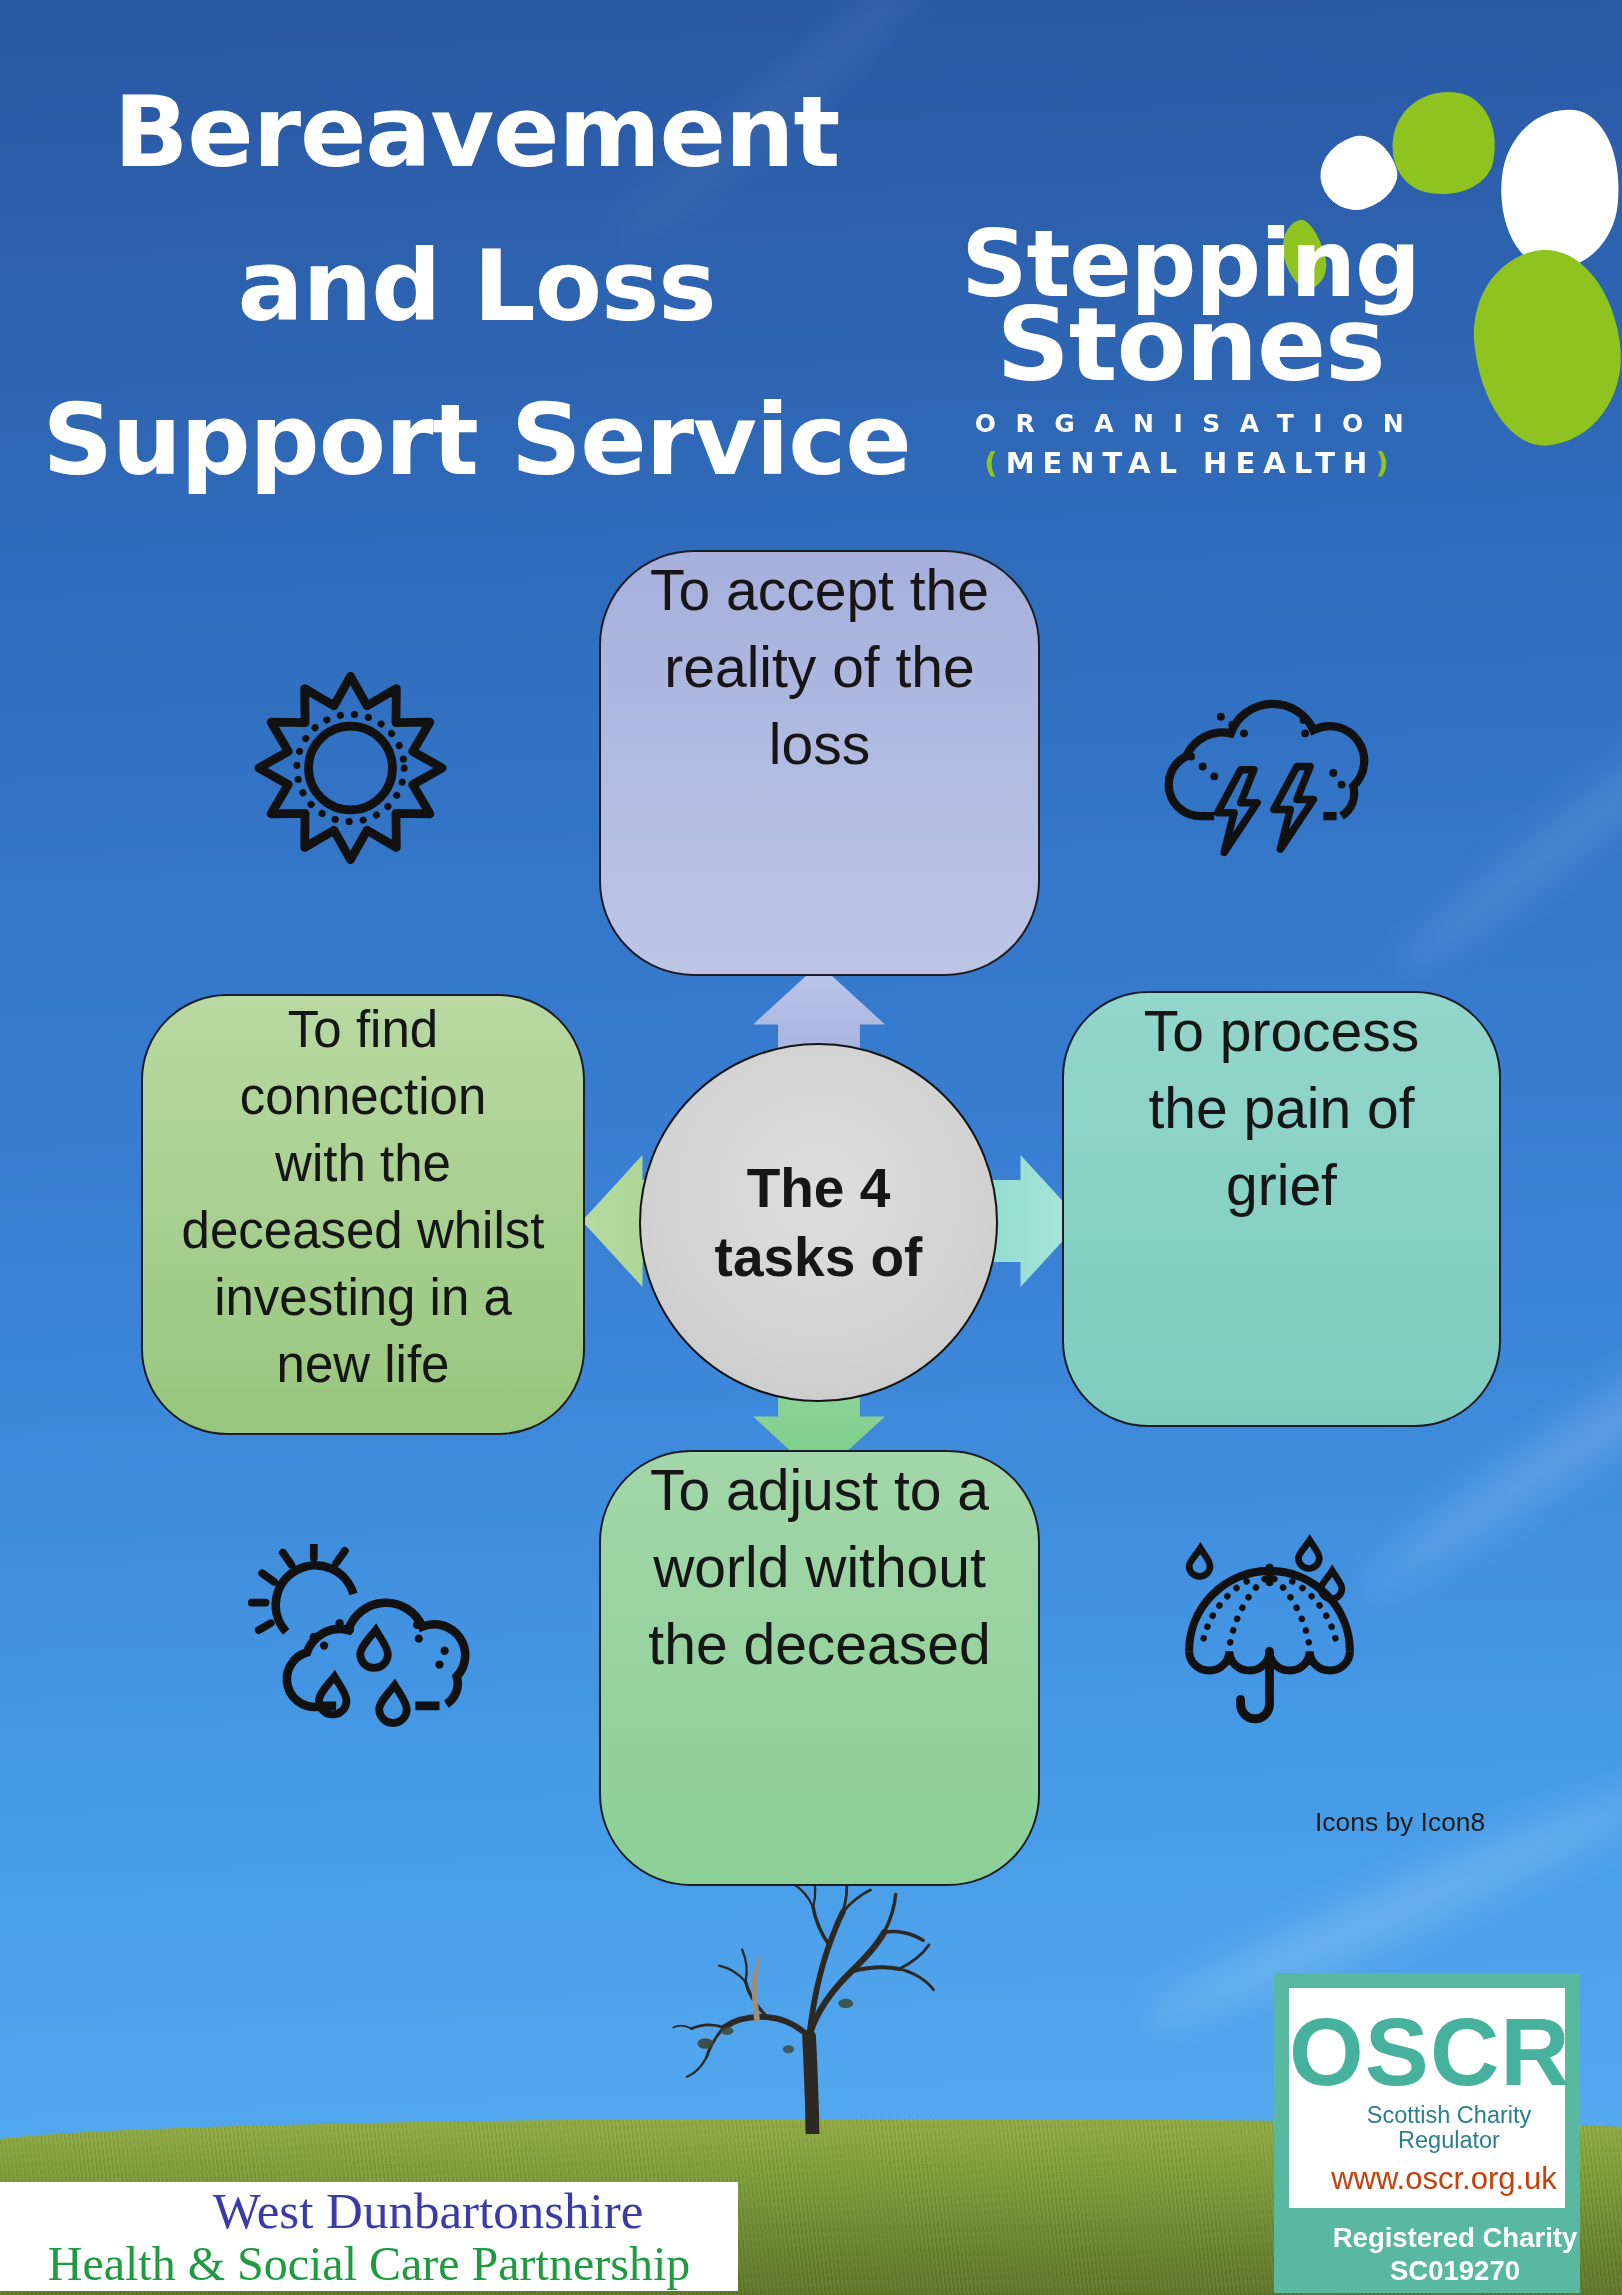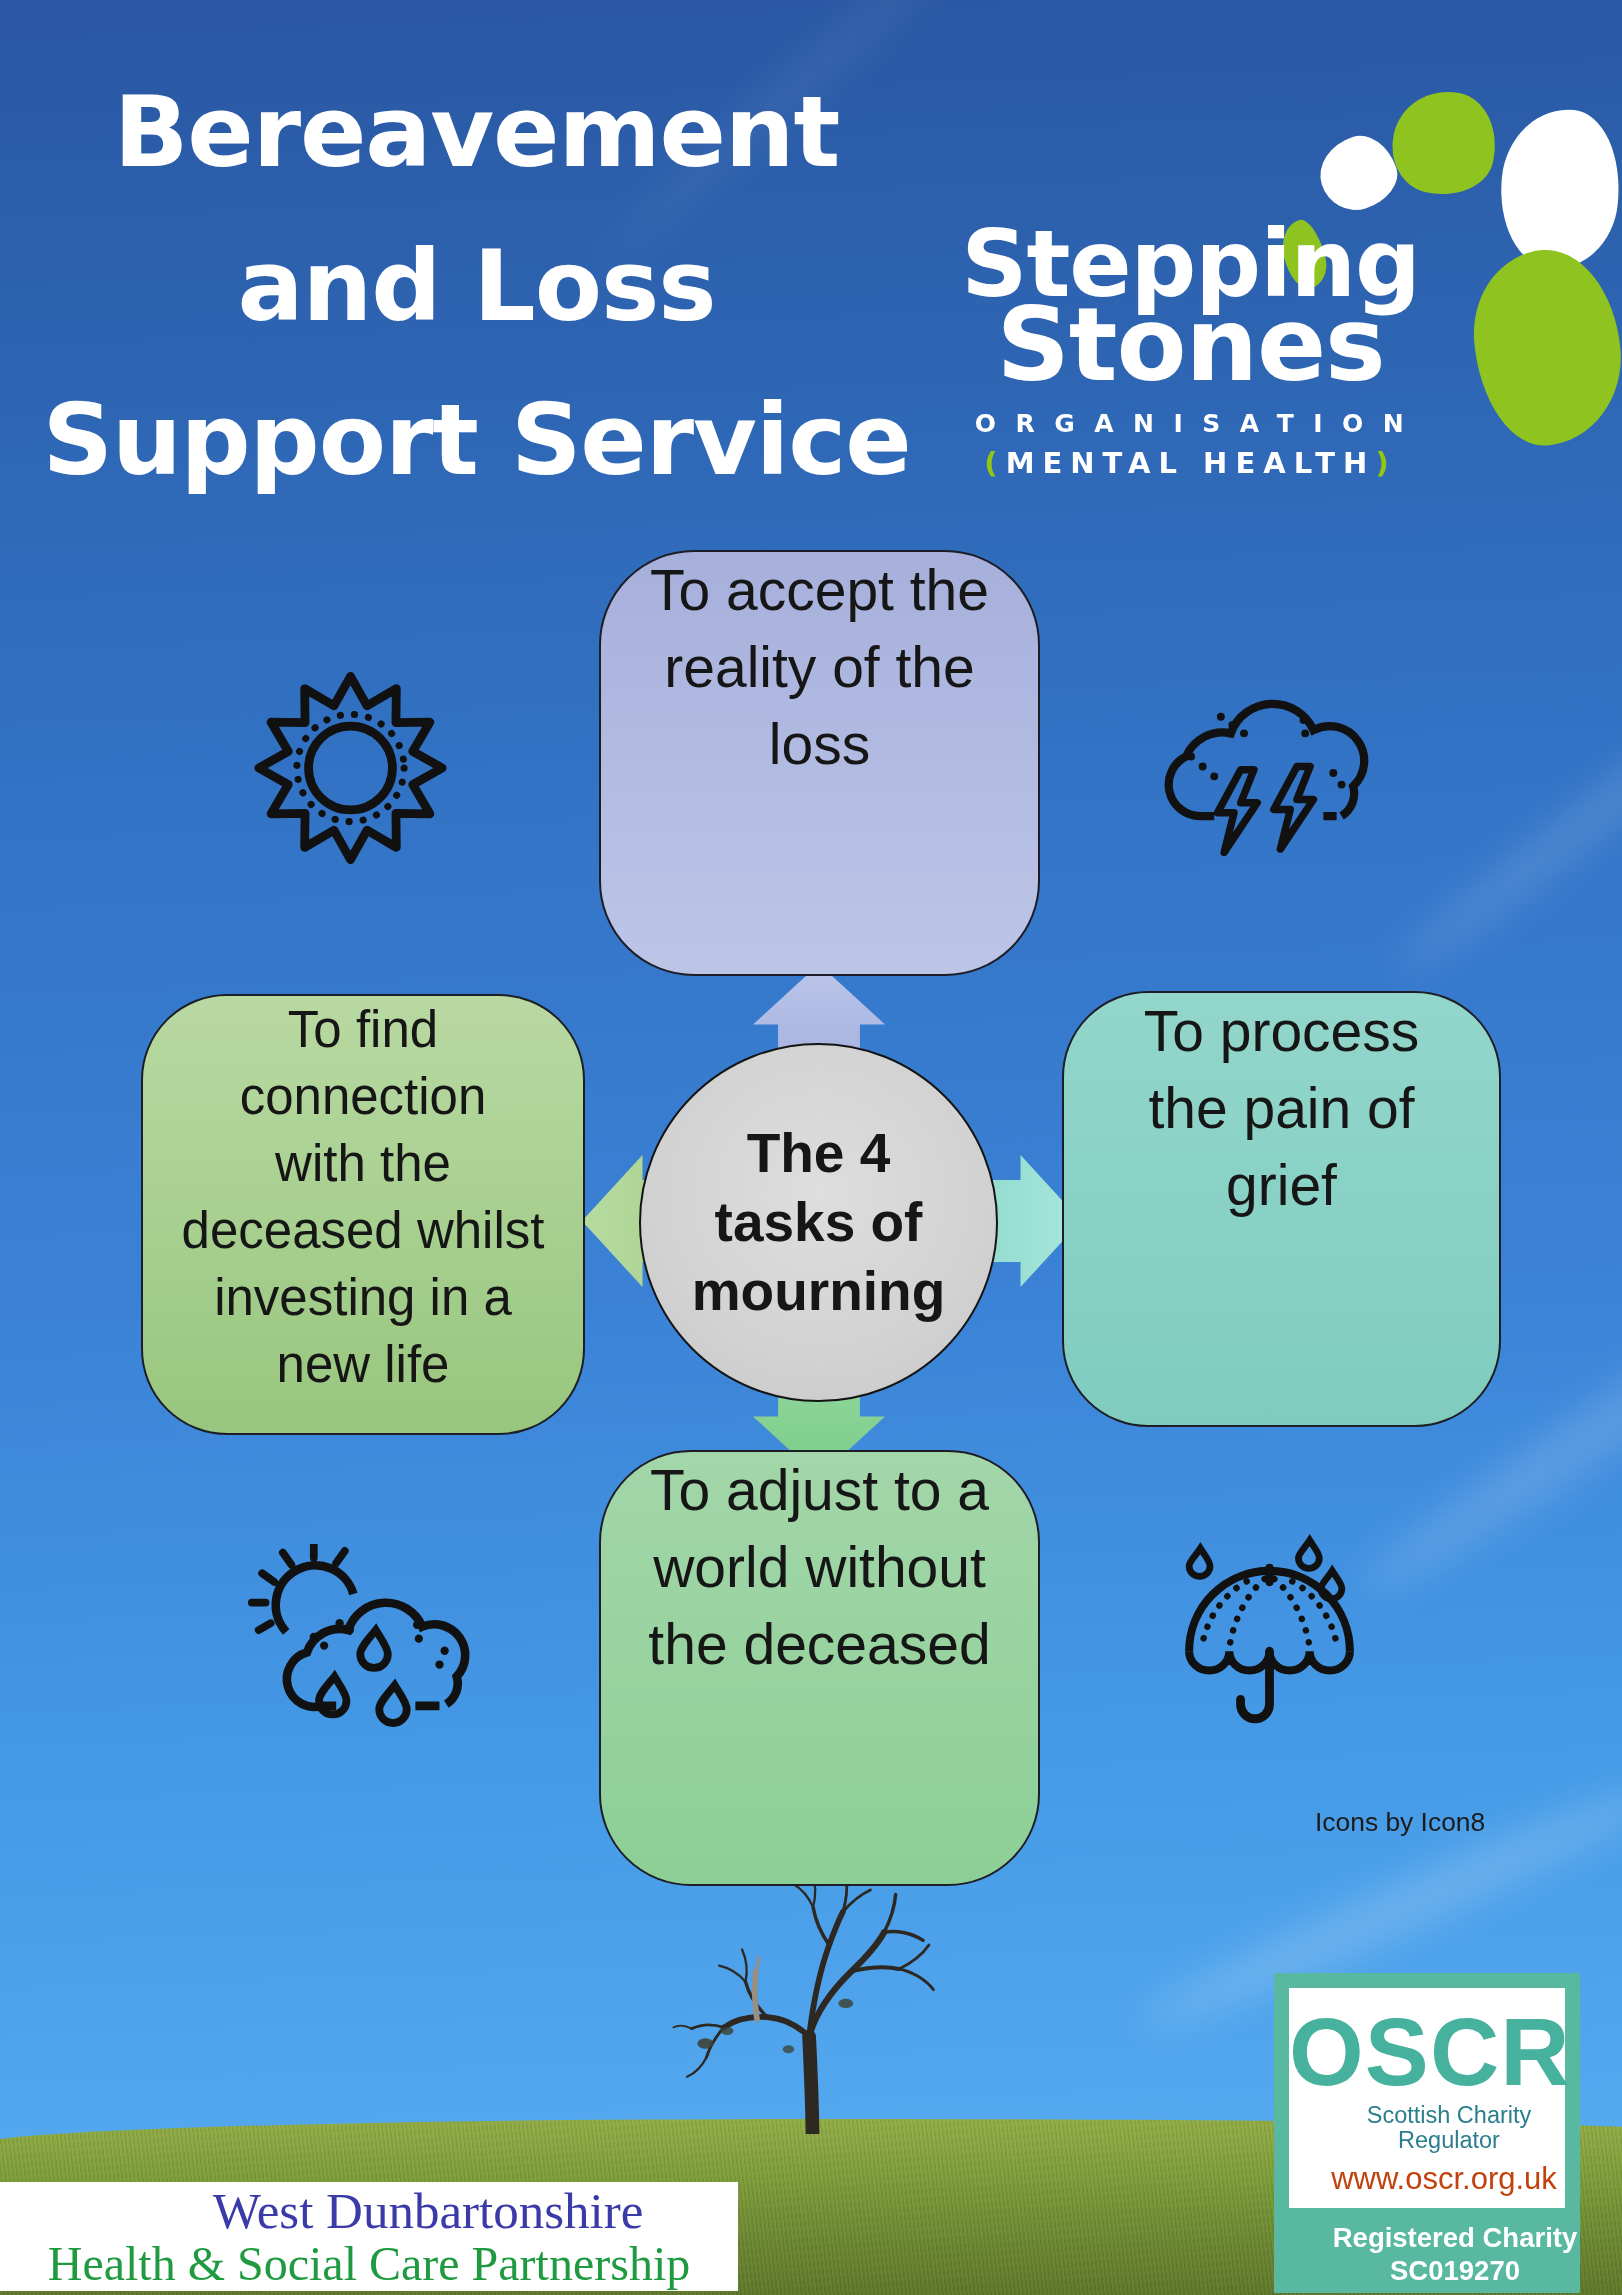--- a/index.html
+++ b/index.html
@@ -171,21 +171,20 @@
   </div>
   <div class="box box-bottom">
     <div>To adjust to a</div>
     <div>world without</div>
     <div>the deceased</div>
   </div>
 
   <div class="hub">
     <div>The 4</div>
     <div>tasks of</div>
-    <div>mourning</div>
   </div>
 
   <div class="wicon icon-sun">
     <svg viewBox="0 0 100 100" fill="none" stroke="#111111">
       <path stroke-width="4.5" stroke-linejoin="round" d="M50,3 L41.5,18.1 L26.5,9.3 L26.7,26.7 L9.3,26.5 L18.1,41.5 L3,50 L18.1,58.5 L9.3,73.5 L26.7,73.3 L26.5,90.7 L41.5,81.9 L50,97 L58.5,81.9 L73.5,90.7 L73.3,73.3 L90.7,73.5 L81.9,58.5 L97,50 L81.9,41.5 L90.7,26.5 L73.3,26.7 L73.5,9.3 L58.5,18.1 Z"></path>
       <circle cx="50" cy="50" r="21.5" stroke-width="4.5"></circle>
       <circle cx="50" cy="50" r="27.5" stroke-width="3.6" stroke-linecap="round" stroke-dasharray="0.1 7.2"></circle>
     </svg>
   </div>
   <div class="wicon icon-storm">

